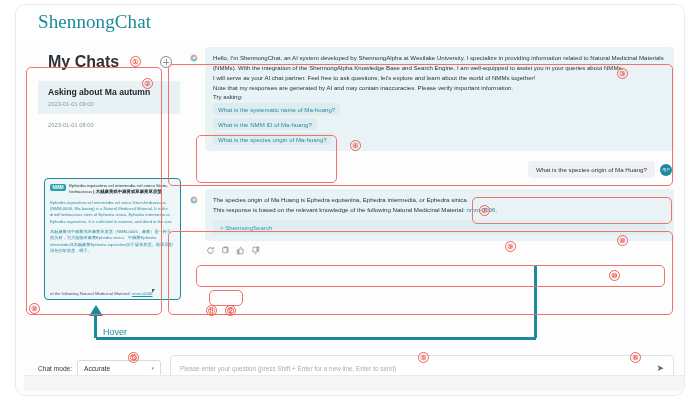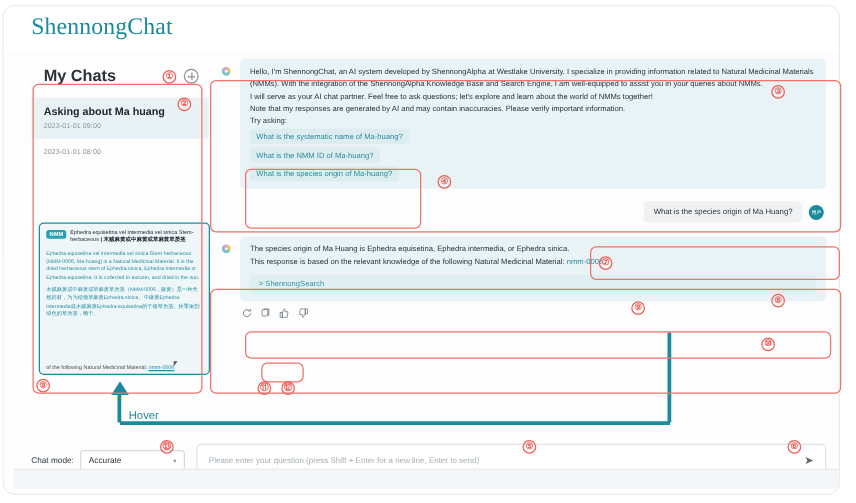--- a/index.html
+++ b/index.html
@@ -3,37 +3,37 @@
 <meta charset="utf-8">
 <style>
   * { box-sizing: border-box; margin:0; padding:0; }
   body {
     width:685px; height:402px; overflow:hidden;
     background:#ffffff;
     font-family:"Liberation Sans", sans-serif;
     position:relative;
   }
   .app {
-    position:absolute; left:2px; top:4px; width:670px; height:392px;
+    position:absolute; left:15px; top:4px; width:670px; height:392px;
     background:#fdfdfd; border:1px solid #e9ecef; border-radius:10px;
     overflow:hidden;
   }
   
   .header {
     height:36px; background:#ffffff; padding:6px 0 0 22px;
   }
   .logo {
     font-family:"Liberation Serif", serif;
     font-size:19px; color:#1b8a9c; letter-spacing:.1px; font-weight:400;
   }
   
   .body { position:absolute; left:22px; top:42px; width:636px; height:303px; display:flex; }
   .sidebar { width:142px; flex:0 0 142px; position:relative; }
   .sb-head { display:flex; align-items:center; justify-content:space-between; padding:6px 8px 10px 10px; }
-  .sb-title { font-size:13px; color:#2c3338; font-weight:700; }
+  .sb-title { font-size:16px; color:#2c3338; font-weight:700; }
   .plus-ico { width:12px;height:12px;border:1px solid #8a939b;border-radius:50%;
               position:relative; cursor:pointer;}
   .plus-ico:before,.plus-ico:after{content:"";position:absolute;background:#8a939b;}
   .plus-ico:before{left:2px;right:2px;top:5px;height:1px;}
   .plus-ico:after{top:2px;bottom:2px;left:5px;width:1px;}
   .chat-list { }
   .chat-item { padding:6px 10px 7px 10px; cursor:pointer; }
   .chat-item.active { background:#e8f2f4; }
   .ci-title { font-size:8.6px; color:#20272d; font-weight:600; line-height:1.35; }
   .ci-date { font-size:5.6px; color:#8b949c; margin-top:2px; letter-spacing:.1px;}
@@ -124,21 +124,21 @@
 
   <div class="body">
 
     <div class="sidebar">
       <div class="sb-head">
         <span class="sb-title">My Chats</span>
         <span class="plus-ico"></span>
       </div>
       <div class="chat-list">
         <div class="chat-item active">
-          <div class="ci-title">Asking about Ma huang</div>
+          <div class="ci-title">Asking about Ma autumn</div>
           <div class="ci-date">2023-01-01 09:00</div>
         </div>
         <div class="chat-item">
           <div class="ci-date">2023-01-01 08:00</div>
         </div>
       </div>
 
       <div class="nmm-card">
         <div class="nmm-top">
           <span class="nmm-badge">NMM</span>

